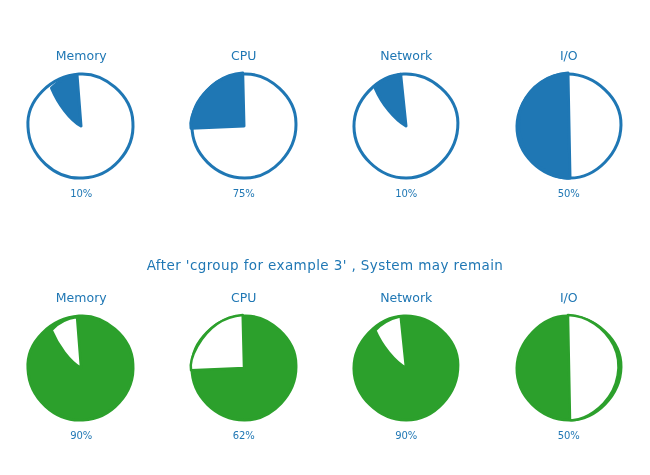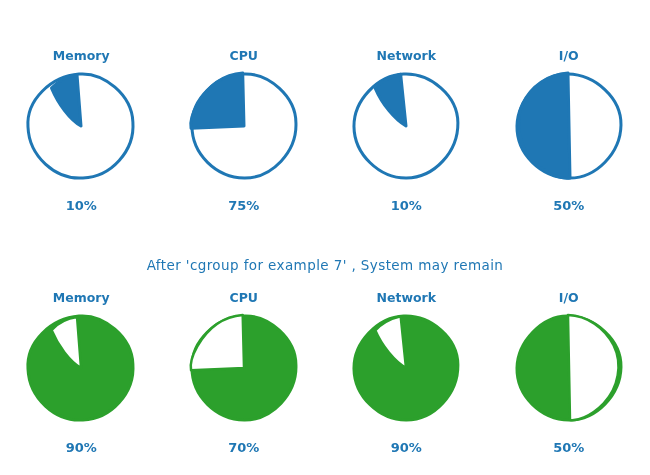--- a/index.html
+++ b/index.html
@@ -41,21 +41,20 @@
   .panel.top .panel-title { top: 8px; }
   .panel.bot .panel-title { top: 17px; }
 
   .gauges {
     position: absolute;
     left: 0;
     width: 650px;
     display: flex;
     justify-content: space-around;
     align-items: flex-end;
-    font-weight: bold;
   }
   .panel.top .gauges { top: 48px; }
   .panel.bot .gauges { top: 50px; }
 
   .gauge {
     width: 150px;
     display: flex;
     flex-direction: column;
     align-items: center;
   }
@@ -72,22 +71,22 @@
     position: relative;
   }
   .gauge-dial svg {
     display: block;
     width: 118px;
     height: 118px;
     overflow: visible;
   }
 
   .gauge-value {
-    font-size: 13px;
-    margin-top: 13px;
+    font-size: 10px;
+    margin-top: 3px;
     white-space: nowrap;
   }
 
   
   .wob1 { transform: rotate(-2.2deg); }
   .wob2 { transform: rotate(-1.4deg); }
   .wob3 { transform: rotate(-2.6deg); }
   .wob4 { transform: rotate(-1.1deg); }
 </style>
 </head>
@@ -140,21 +139,21 @@
             <path class="wedge" d="M59 6 C39 7 22 18 13 36 C4 55 9 80 24 95 C38 109 53 112 59 111 Z" fill="#1f77b4" stroke="#1f77b4" stroke-width="3" stroke-linejoin="round"></path>
           </svg>
         </div>
         <div class="gauge-value" style="color: rgb(31, 119, 180);">50%</div>
       </div>
 
     </div>
   </div>
 
   <div class="panel bot">
-    <div class="panel-title" style="color: rgb(31, 119, 180);">After 'cgroup for example 7' , System may remain</div>
+    <div class="panel-title" style="color: rgb(31, 119, 180);">After 'cgroup for example 3' , System may remain</div>
 
     <div class="gauges">
 
       <div class="gauge">
         <div class="gauge-label" style="color: rgb(31, 119, 180);">Memory</div>
         <div class="gauge-dial wob1">
           <svg viewBox="0 0 118 118">
             <path class="disc" d="M59 7 C84 6 111 30 111 57 C112 86 87 111 59 111 C31 112 6 87 6 58 C5 31 31 8 59 7 Z" fill="#2ca02c" stroke="#2ca02c" stroke-width="3" stroke-linejoin="round"></path>
             <path class="notch" d="M59 59 L57 8 C46 9 38 13 31 20 C37 36 48 52 59 59 Z" fill="#ffffff" stroke="#2ca02c" stroke-width="2.5" stroke-linejoin="round"></path>
           </svg>
@@ -163,21 +162,21 @@
       </div>
 
       <div class="gauge">
         <div class="gauge-label" style="color: rgb(31, 119, 180);">CPU</div>
         <div class="gauge-dial wob2">
           <svg viewBox="0 0 118 118">
             <path class="disc" d="M59 7 C85 6 112 31 111 58 C111 86 86 112 58 111 C30 110 6 86 7 57 C7 31 32 8 59 7 Z" fill="#2ca02c" stroke="#2ca02c" stroke-width="3" stroke-linejoin="round"></path>
             <path class="notch" d="M59 59 L59 6 C40 7 24 18 13 36 C7 46 5 54 6 60 L59 59 Z" fill="#ffffff" stroke="#2ca02c" stroke-width="2.5" stroke-linejoin="round"></path>
           </svg>
         </div>
-        <div class="gauge-value" style="color: rgb(31, 119, 180);">70%</div>
+        <div class="gauge-value" style="color: rgb(31, 119, 180);">62%</div>
       </div>
 
       <div class="gauge">
         <div class="gauge-label" style="color: rgb(31, 119, 180);">Network</div>
         <div class="gauge-dial wob3">
           <svg viewBox="0 0 118 118">
             <path class="disc" d="M59 7 C86 7 112 31 111 58 C110 87 85 112 57 111 C30 110 6 85 7 57 C8 31 33 7 59 7 Z" fill="#2ca02c" stroke="#2ca02c" stroke-width="3" stroke-linejoin="round"></path>
             <path class="notch" d="M59 59 L56 7 C45 9 37 13 30 20 C36 36 48 52 59 59 Z" fill="#ffffff" stroke="#2ca02c" stroke-width="2.5" stroke-linejoin="round"></path>
           </svg>
         </div>

